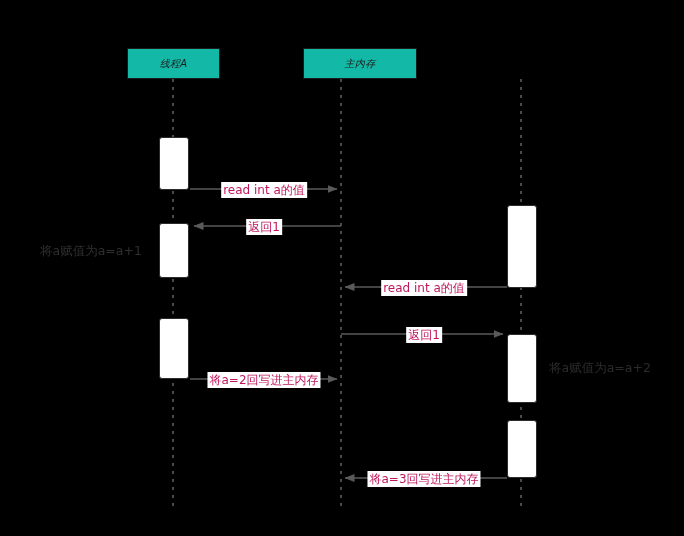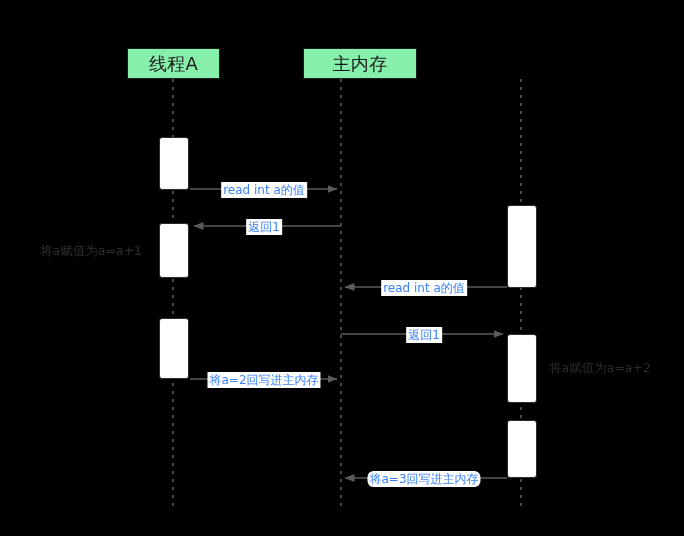--- a/index.html
+++ b/index.html
@@ -21,42 +21,43 @@
   }
   svg.layer {
     position: absolute;
     left: 0;
     top: 0;
     width: 684px;
     height: 536px;
   }
   .lifeline-head {
     position: absolute;
-    background: #86efac;
+    background: #14b8a6;
     border: 1.6px solid #1b1b1b;
     box-sizing: border-box;
     display: flex;
     align-items: center;
     justify-content: center;
     color: #1b1b1b;
-    font-size: 18px;
+    font-size: 10px;
     line-height: 1;
     letter-spacing: 0.3px;
+    font-style: italic;
   }
   .activation {
     position: absolute;
     background: #ffffff;
     border: 1.6px solid #2b2b2b;
     border-radius: 3px;
     box-sizing: border-box;
   }
   .msg-label {
     position: absolute;
     background: #ffffff;
-    color: #3b82f6;
+    color: #be185d;
     font-size: 12px;
     line-height: 14px;
     padding: 1px 2px;
     white-space: nowrap;
     transform: translateX(-50%);
   }
   .note {
     position: absolute;
     color: #2f2f2f;
     font-size: 12.5px;
@@ -106,18 +107,18 @@
   <div class="activation" style="left:159px; top:318px; width:30px; height:61px;"></div>
   <div class="activation" style="left:507px; top:205px; width:30px; height:83px;"></div>
   <div class="activation" style="left:507px; top:334px; width:30px; height:69px;"></div>
   <div class="activation" style="left:507px; top:420px; width:30px; height:58px;"></div>
 
   <div class="msg-label" style="left:264px; top:182px;">read int a的值</div>
   <div class="msg-label" style="left:264px; top:219px;">返回1</div>
   <div class="msg-label" style="left:424px; top:280px;">read int a的值</div>
   <div class="msg-label" style="left:424px; top:327px;">返回1</div>
   <div class="msg-label" style="left:264px; top:372px;">将a=2回写进主内存</div>
-  <div class="msg-label" style="left:424px; top:471px;border-radius:6px;">将a=3回写进主内存</div>
+  <div class="msg-label" style="left:424px; top:471px;">将a=3回写进主内存</div>
 
   <div class="note" style="left:40px; top:244px;">将a赋值为a=a+1</div>
   <div class="note right-note" style="left:549px; top:361px;">将a赋值为a=a+2</div>
 
 </div>
 
 </body></html>

